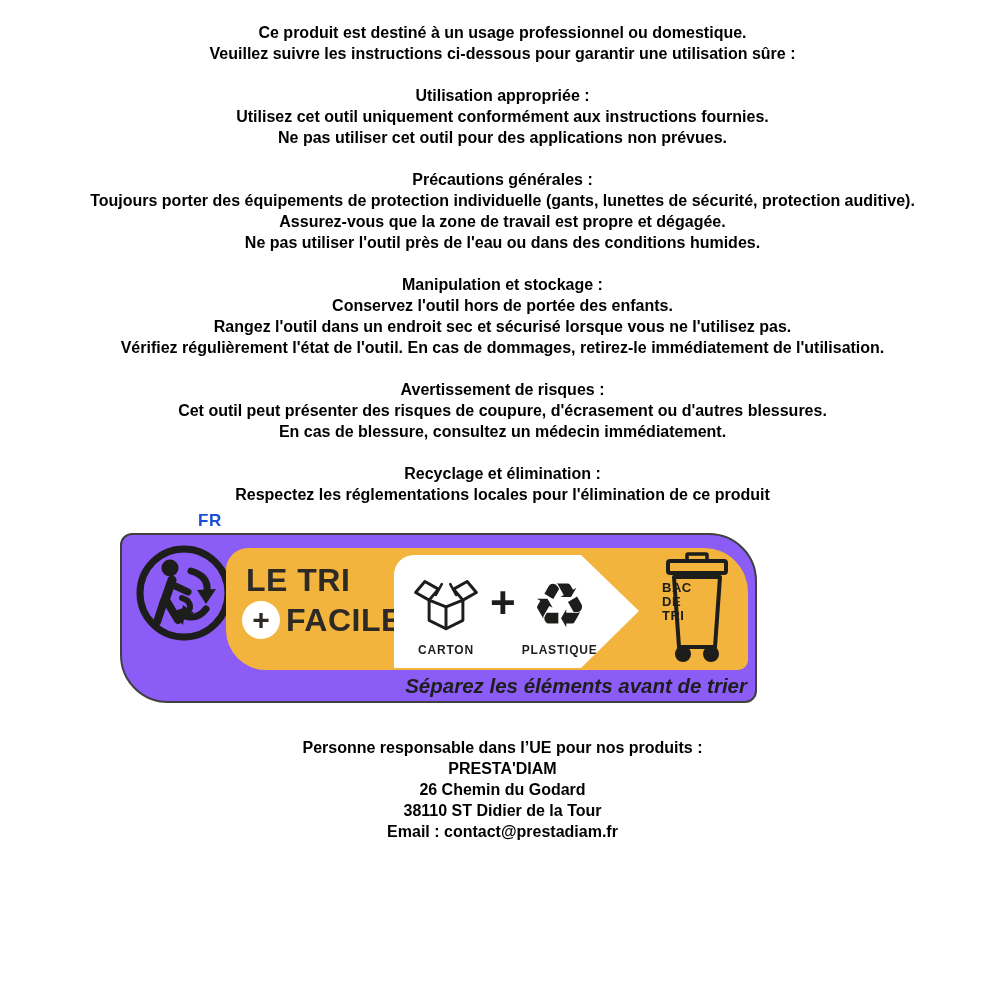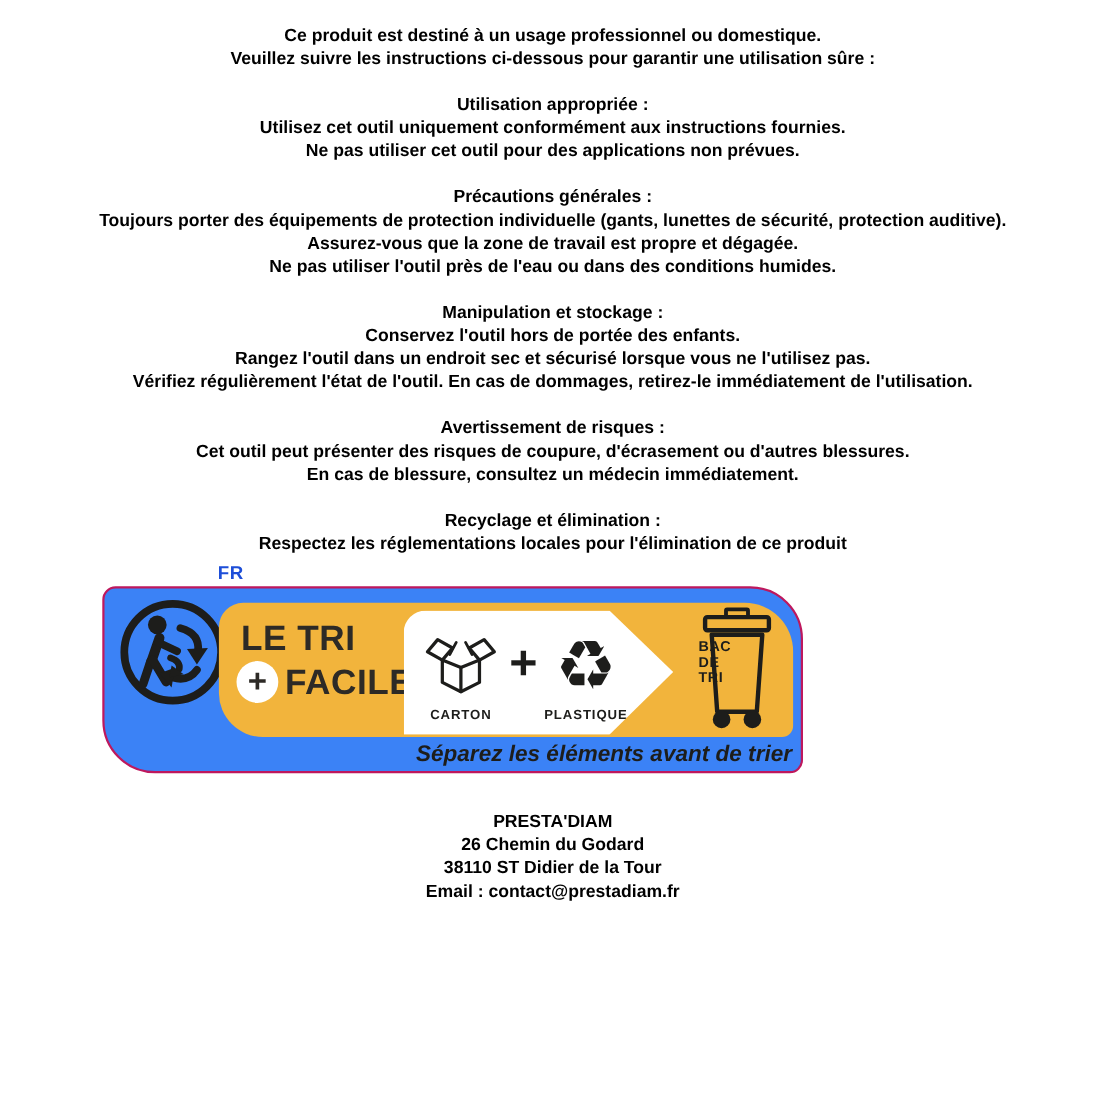--- a/index.html
+++ b/index.html
@@ -13,23 +13,23 @@
   .section { text-align:center; font-size:16px; line-height:21px; margin-bottom:21px; }
   .section.last { margin-bottom:6px; }
   .line { white-space:nowrap; }
 
   
   .fr-label {
     margin-left:198px; font-size:17px; line-height:19px; margin-bottom:3px;
     color:#1d4ed8; letter-spacing:0.5px;
   }
   .banner {
-    position:relative; margin-left:93px;
-    width:637px; height:170px; background:#3b82f6;
-    border:2px solid #be185d;
+    position:relative; margin-left:120px;
+    width:637px; height:170px; background:#8b5cf6;
+    border:2px solid #404040;
     border-radius:12px 48px 12px 48px;
   }
   .triman { position:absolute; left:12px; top:8px; width:100px; height:100px; }
   .yellow-band {
     position:absolute; left:104px; top:13px; width:522px; height:122px;
     background:#F2B43C;
     border-radius:22px 44px 10px 40px;
   }
   .slogan { position:absolute; left:120px; top:28px; color:#2d2a26; }
   .slogan-line1 { font-size:32px; line-height:34px; font-weight:800; letter-spacing:0.5px; padding-left:4px; }
@@ -177,19 +177,20 @@
       </svg>
       <div class="bin-label">BAC
 DE
 TRI</div>
     </div>
 
     <div class="banner-tagline">Séparez les éléments avant de trier</div>
   </div>
 
   <div class="contact">
+    <div class="line">Personne responsable dans l’UE pour nos produits :</div>
     <div class="line">PRESTA'DIAM</div>
     <div class="line">26 Chemin du Godard</div>
     <div class="line">38110 ST Didier de la Tour</div>
     <div class="line">Email : contact@prestadiam.fr</div>
   </div>
 
 </div>
 
 </body></html>

